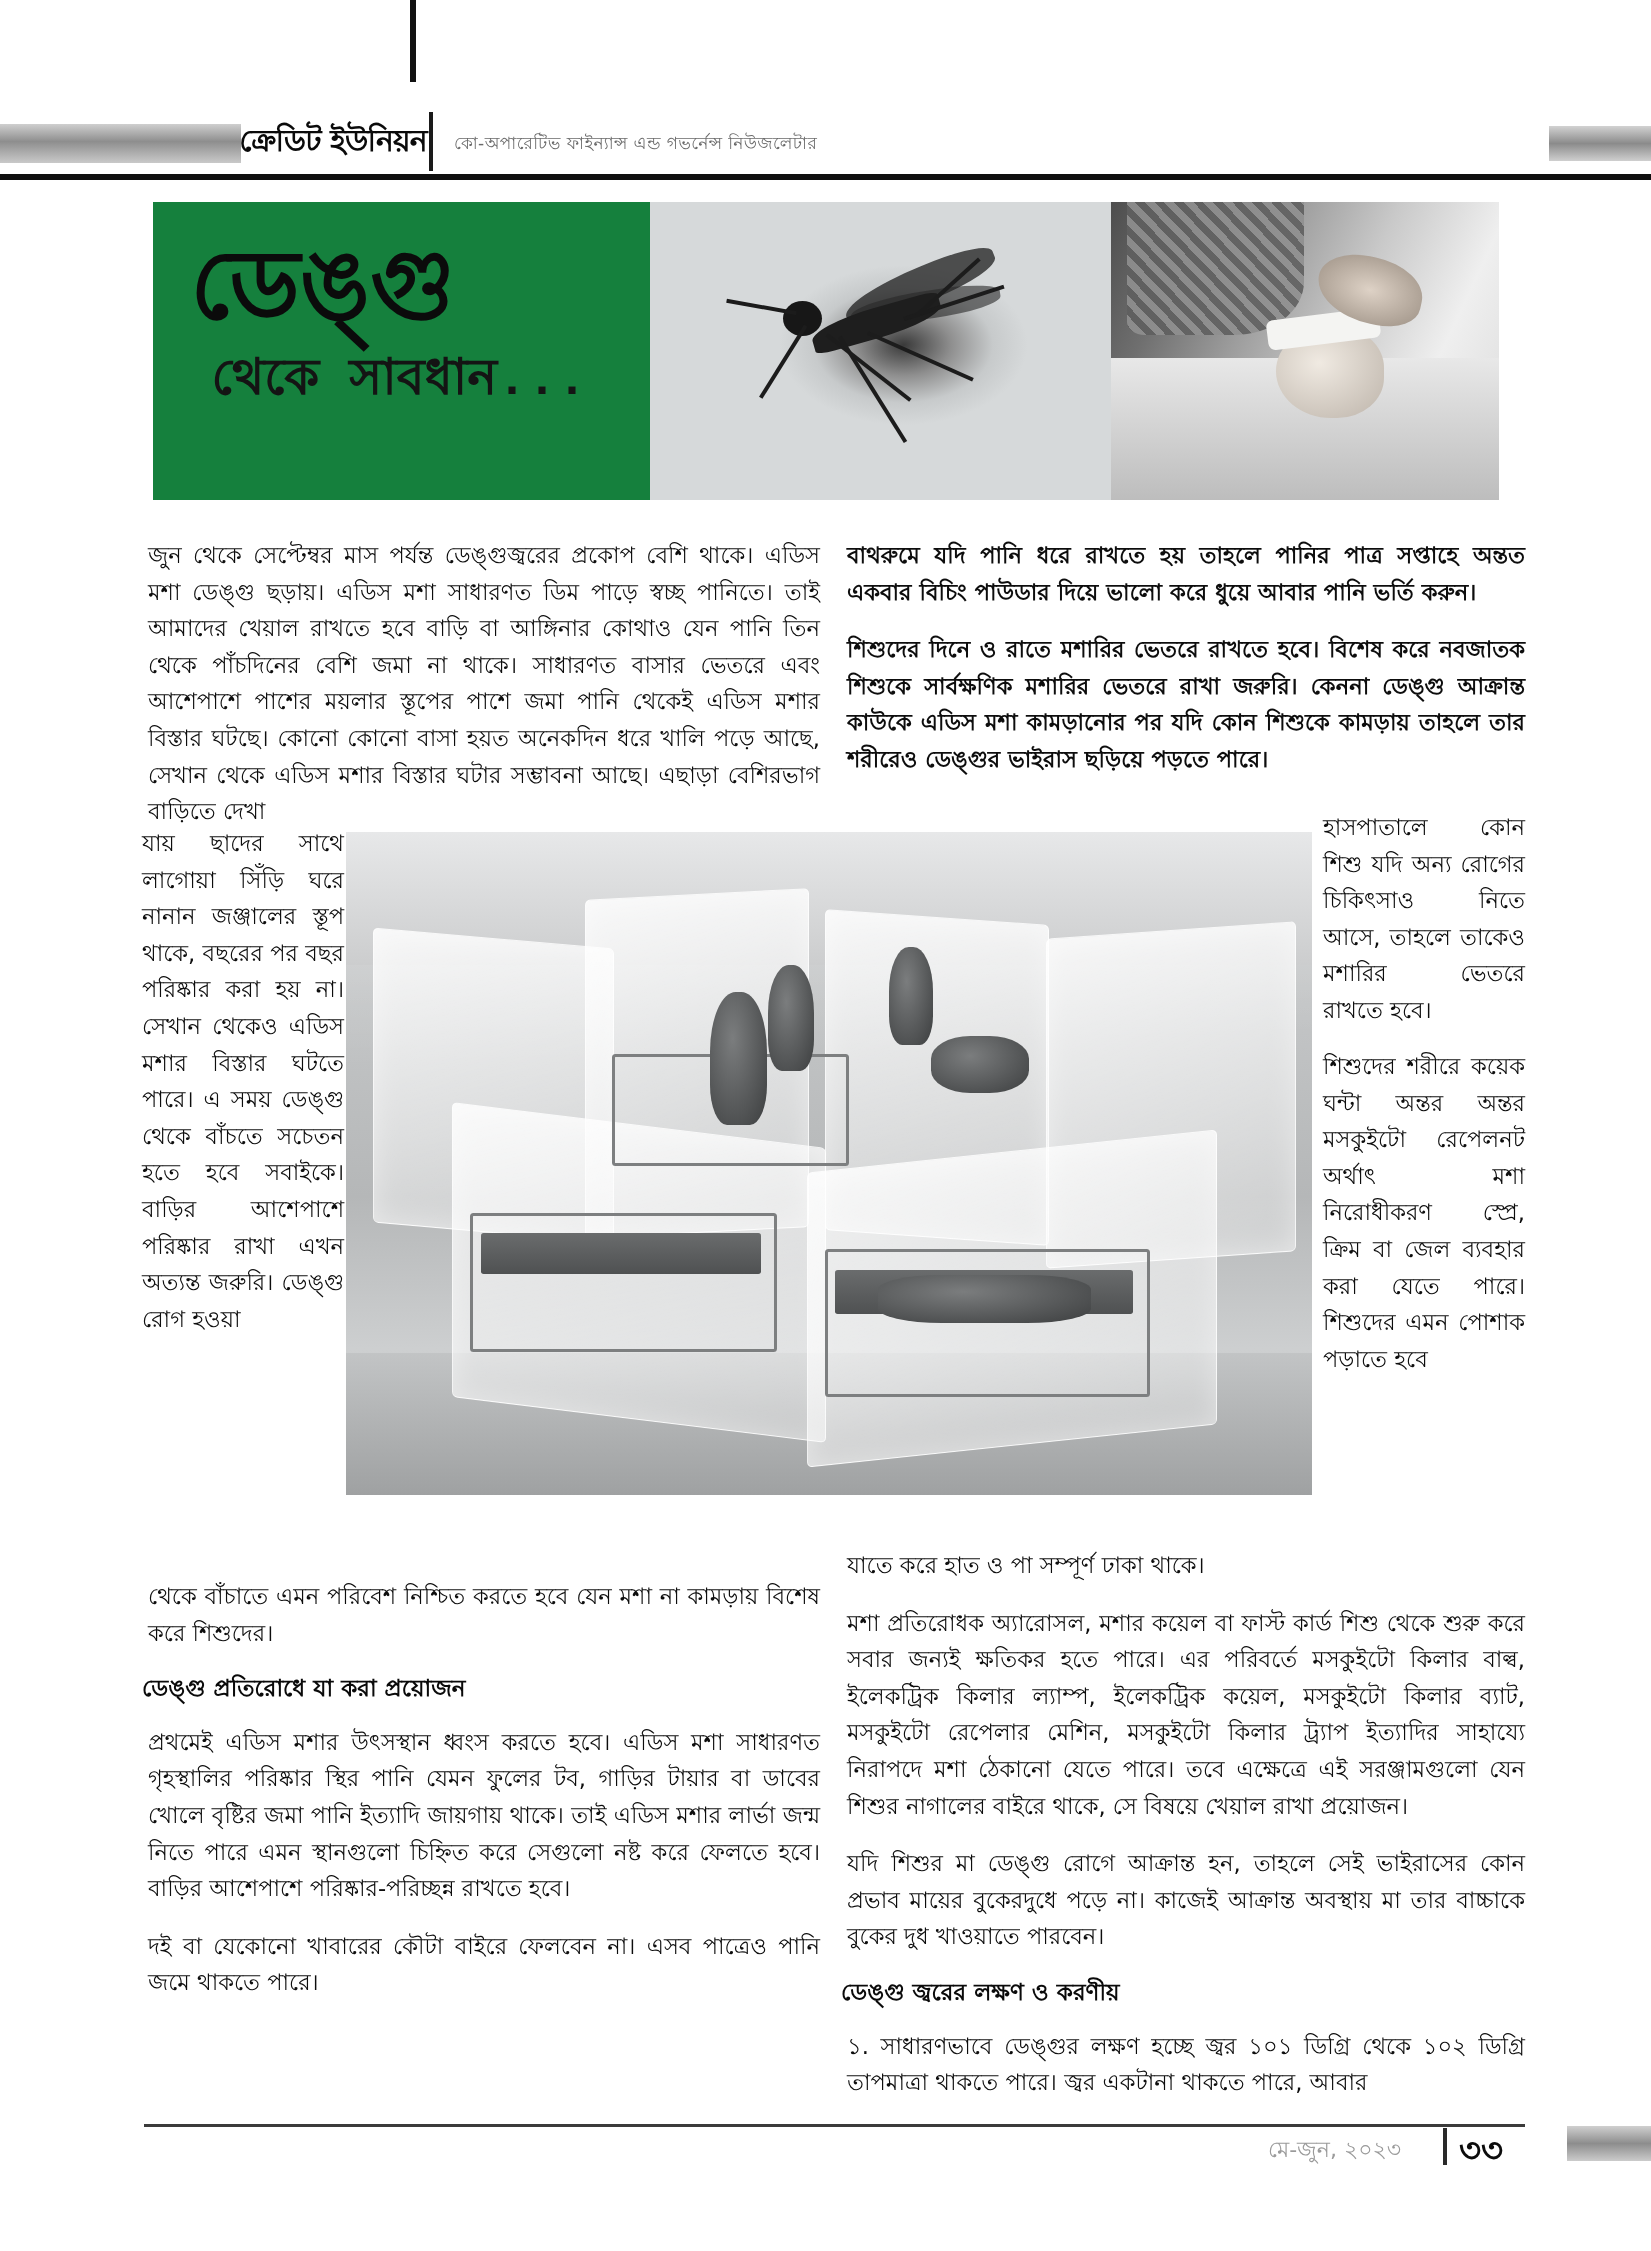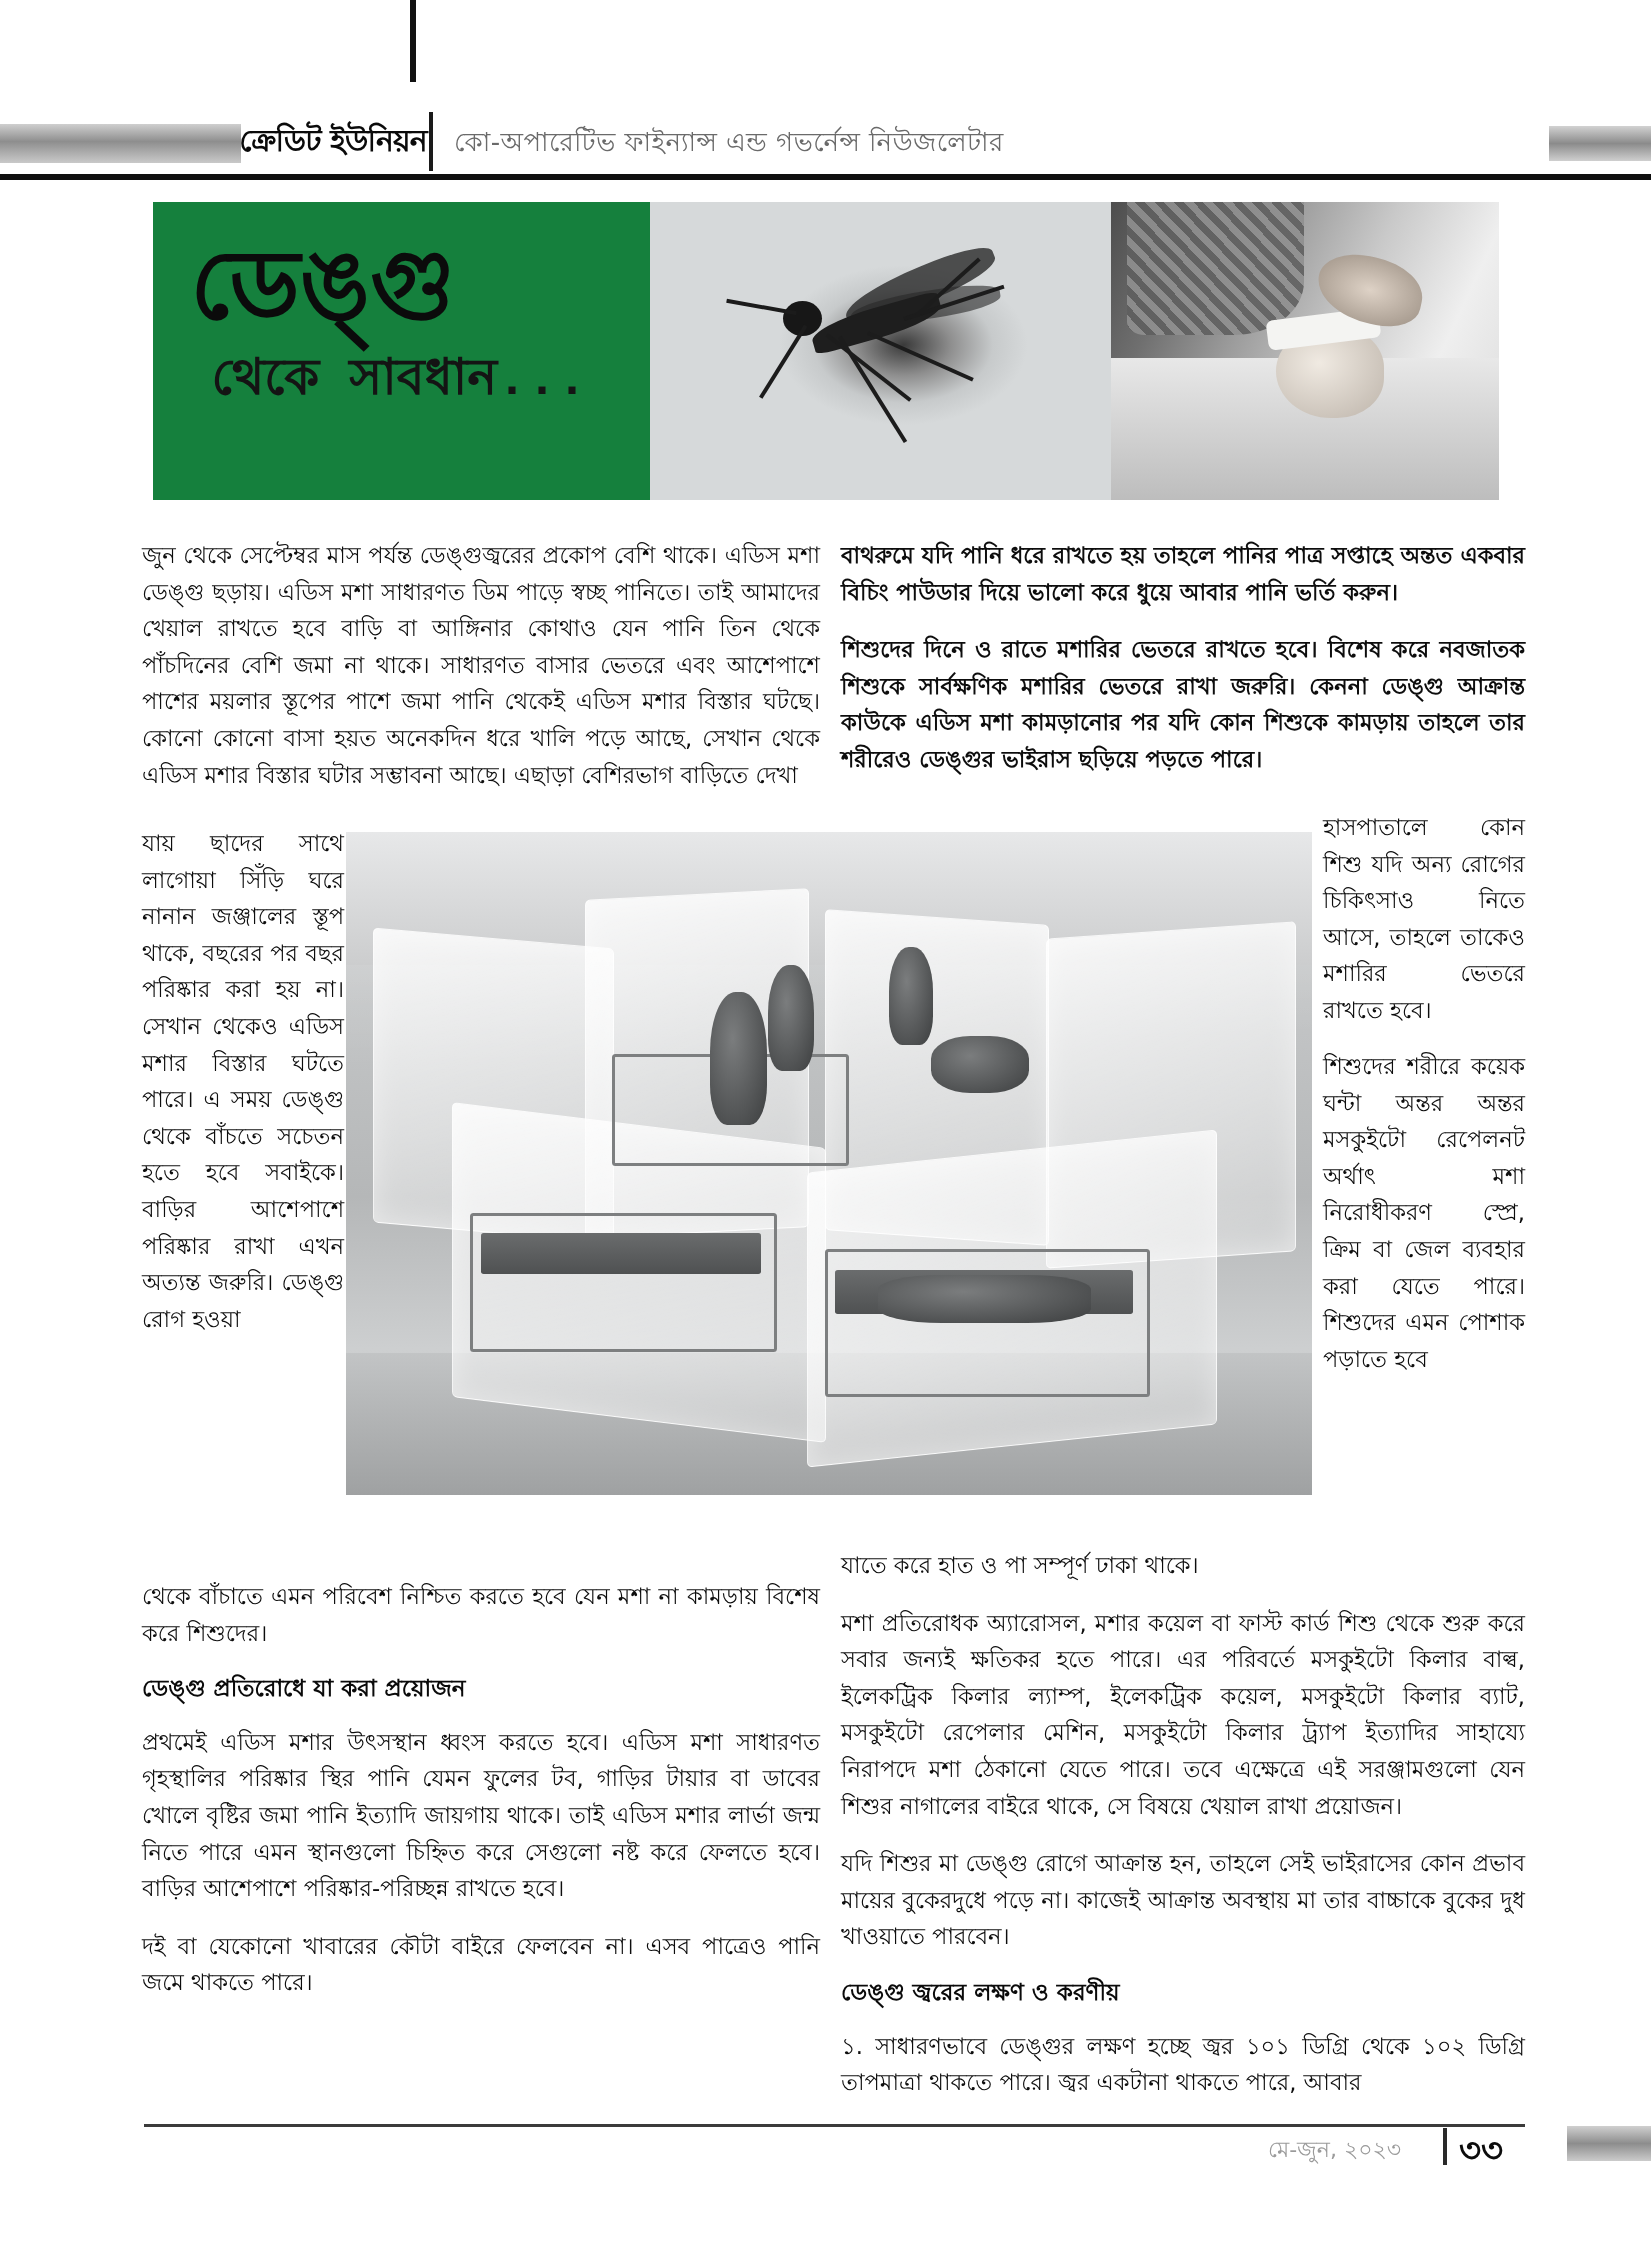--- a/index.html
+++ b/index.html
@@ -69,21 +69,21 @@
     background: #1a1a1a;
   }
   .masthead-tagline {
     position: absolute;
     left: 454px;
     top: 10.6px;
     height: 46px;
     display: flex;
     align-items: center;
     font-family: "DejaVu Sans", sans-serif;
-    font-size: 26px;
+    font-size: 17px;
     color: #6a6a6a;
     white-space: nowrap;
     letter-spacing: 0.4px;
   }
   .masthead-tab-right {
     position: absolute;
     right: 0px;
     top: 16px;
     width: 103px;
     height: 35px;
@@ -276,21 +276,21 @@
     top: 537px;
     width: 684px;
     font-weight: bold;
   }
   p.body {
     font-family: "DejaVu Sans", sans-serif;
     font-size: 22.6px;
     line-height: 1.62;
     text-align: justify;
     color: #0d0d0d;
-    margin: 0 0 21px 0;
+    margin: 0 0 21px 6px;
   }
   p.body:last-child { margin-bottom: 0; }
 
   h3.subhead {
     font-family: "DejaVu Sans", sans-serif;
     font-weight: bold;
     font-size: 23px;
     line-height: 1.4;
     color: #0a0a0a;
     margin: 3.5px 0 19.5px 0;

